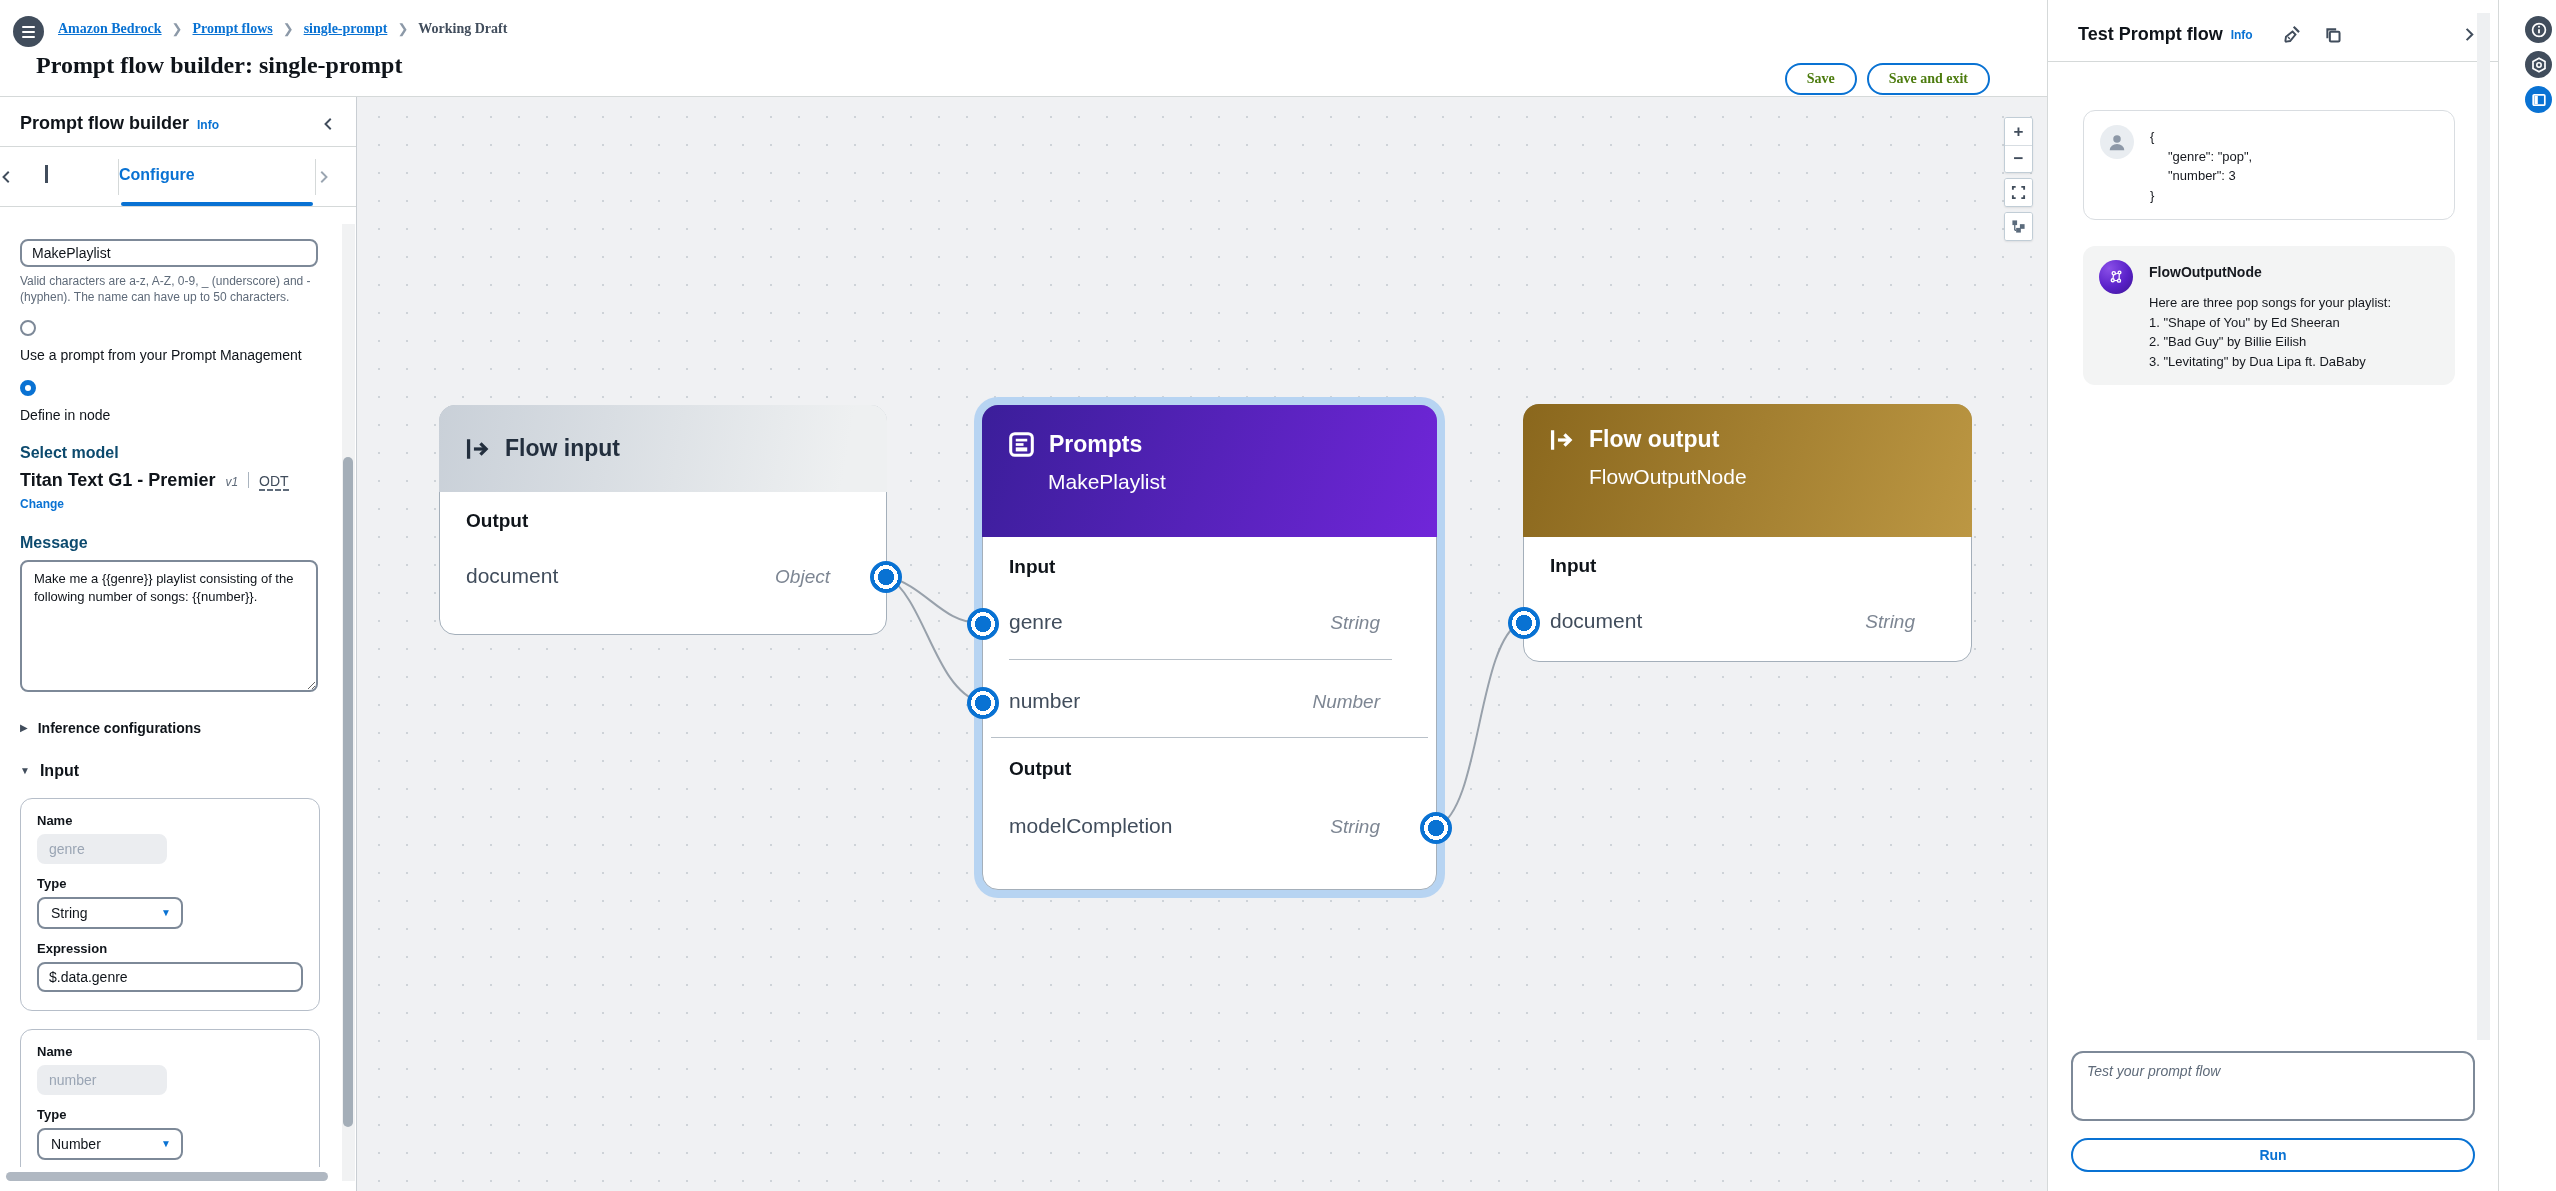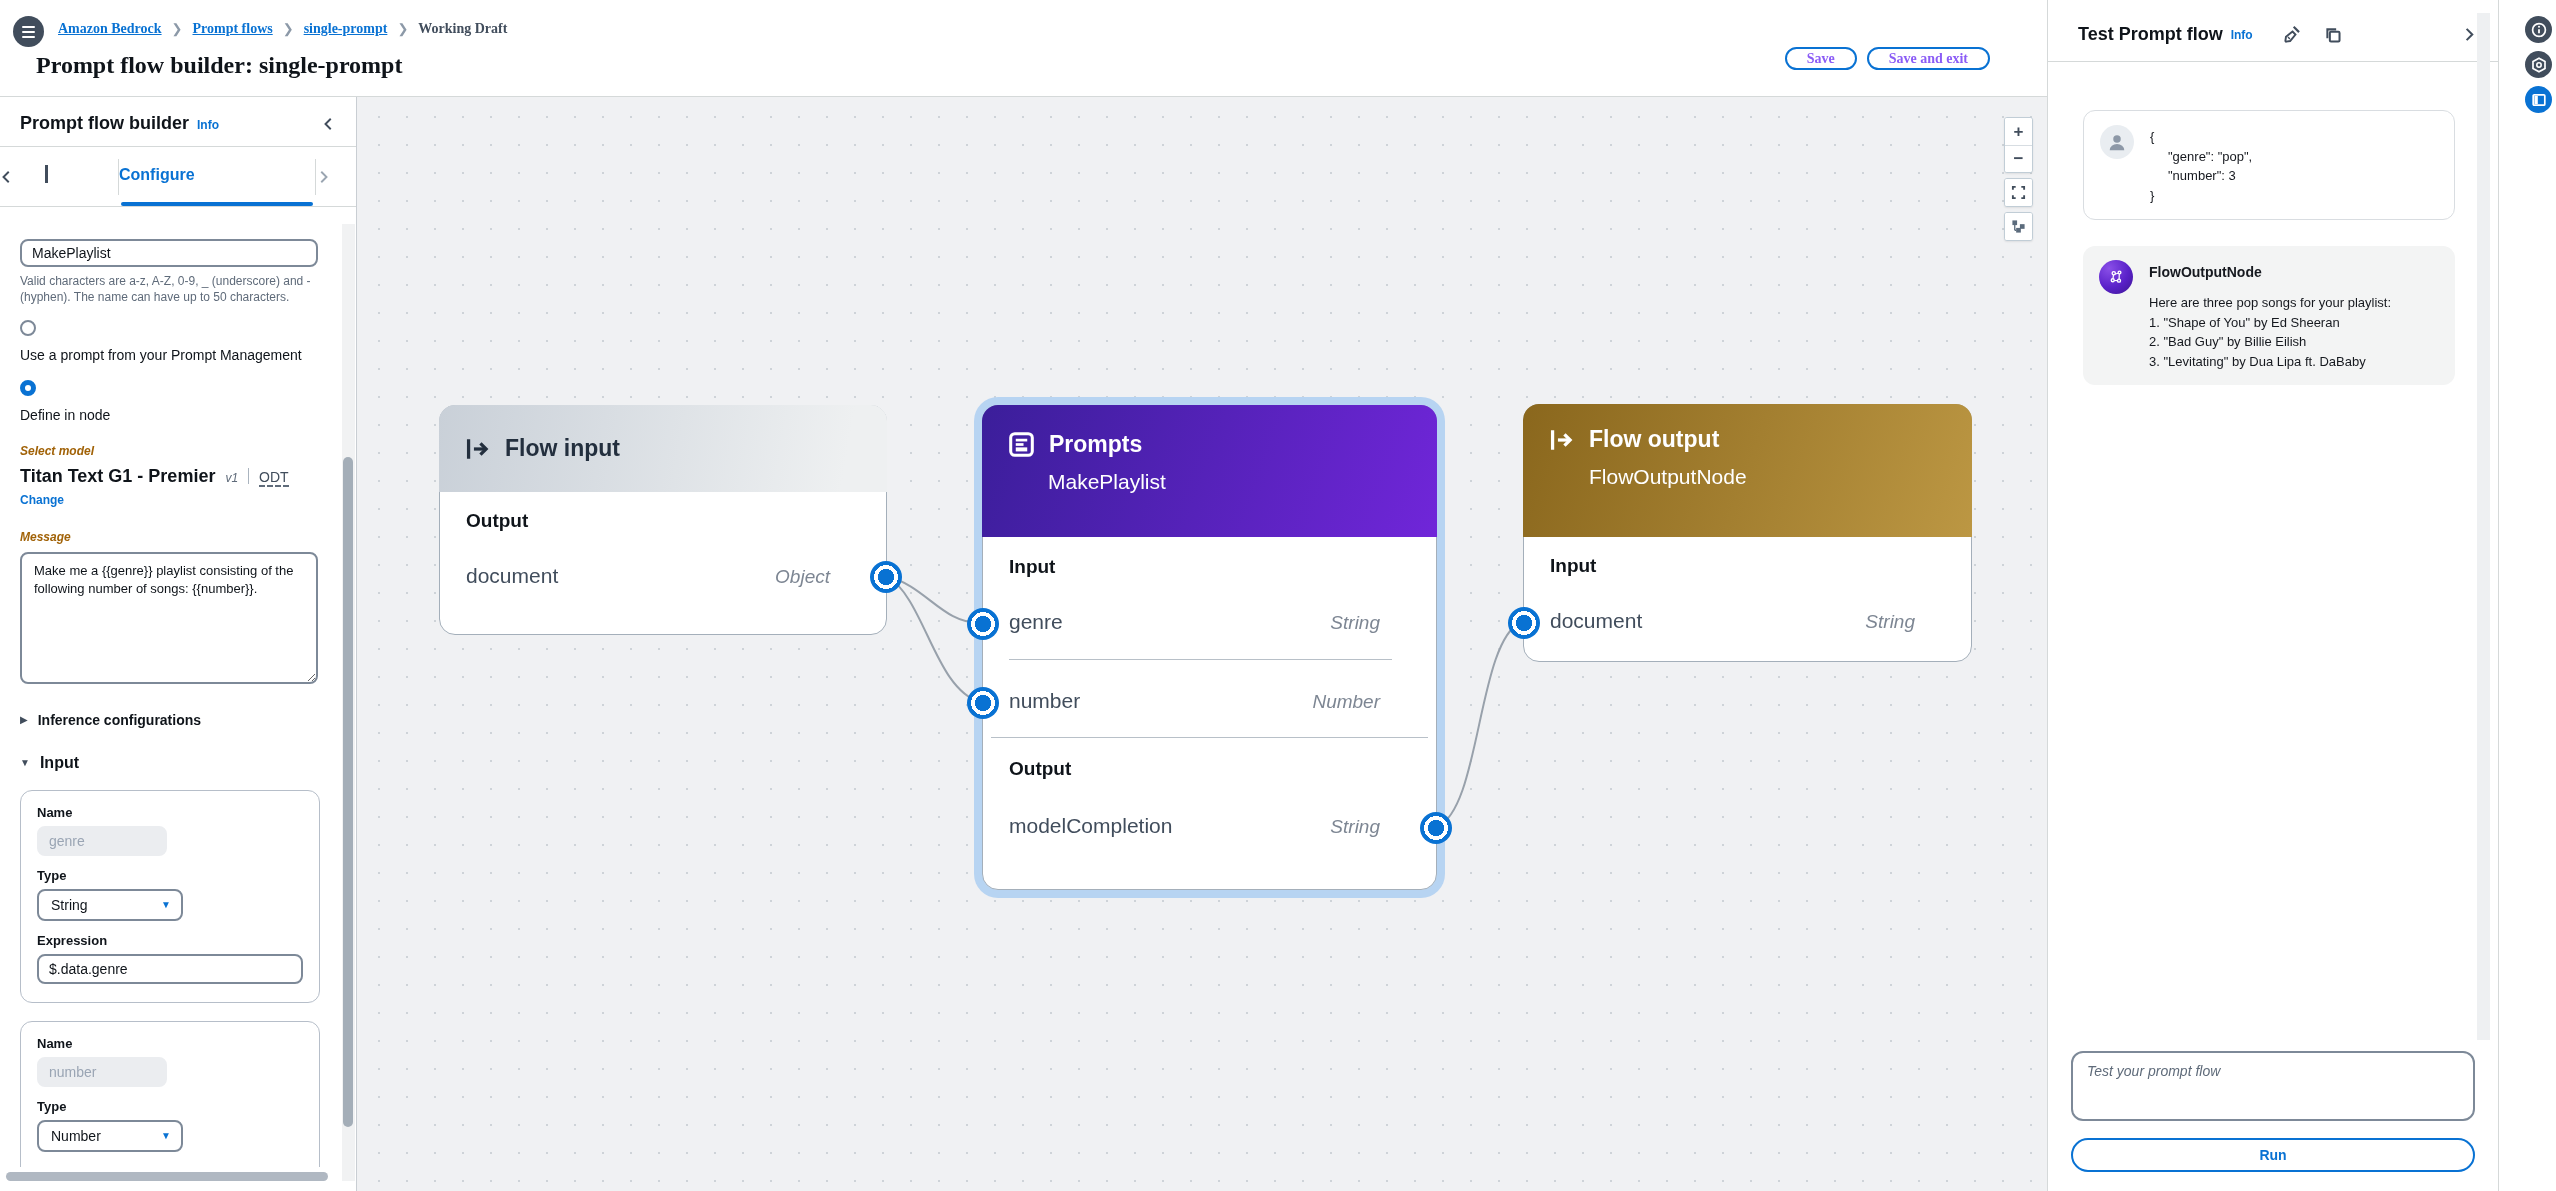--- a/index.html
+++ b/index.html
@@ -10,21 +10,21 @@
   
   .top-header { position:absolute; left:0; top:0; width:2047px; height:97px; background:#fff; border-bottom:1px solid #d5d9d9; z-index:5;font-family:Liberation Serif, serif; }
   .hamburger { position:absolute; left:13px; top:16px; width:31px; height:31px; border-radius:50%; background:#414d5c; display:flex; flex-direction:column; justify-content:center; align-items:center; gap:3px; cursor:pointer; }
   .hamburger span { display:block; width:13px; height:2px; background:#fff; border-radius:1px; }
   .breadcrumb { position:absolute; left:58px; top:21px; display:flex; align-items:center; gap:10px; font-size:14px; font-weight:700; }
   .breadcrumb a { color:#0972d3; text-decoration:underline; cursor:pointer; }
   .crumb-sep { color:#8c99a8; font-size:13px; font-weight:400; }
   .crumb-current { color:#414d5c; }
   .page-title { position:absolute; left:36px; top:52px; font-size:24px; font-weight:700; color:#0f141a; }
   .header-actions { position:absolute; right:57px; top:47px; display:flex; gap:10px; }
-  .btn-outline { height:23px; padding:0 20px; border:2px solid #0972d3; border-radius:17px; background:#fff; color:#8b5cf6; font-size:14px; font-weight:700; font-family:inherit; cursor:pointer; white-space:nowrap; }
+  .btn-outline { height:32px; padding:0 20px; border:2px solid #0972d3; border-radius:17px; background:#fff; color:#4d7c0f; font-size:14px; font-weight:700; font-family:inherit; cursor:pointer; white-space:nowrap;margin-top:16px; }
 
   
   .left-panel { position:absolute; left:0; top:97px; width:357px; height:1094px; background:#fff; border-right:1px solid #c9ced3; z-index:4; }
   .lp-header { display:flex; align-items:baseline; padding:16px 20px 12px 20px; }
   .lp-title { font-size:18px; font-weight:700; }
   .lp-info { font-size:12px; font-weight:700; color:#0972d3; margin-left:8px; cursor:pointer; }
   .lp-collapse { margin-left:auto; align-self:center; cursor:pointer; color:#414d5c; }
   .lp-divider { border:none; border-top:1px solid #d5d9d9; }
   .lp-tabs { position:relative; height:60px; display:flex; align-items:center; border-bottom:1px solid #d5d9d9; }
   .tab-arrow { width:40px; text-align:center; cursor:pointer; color:#414d5c; }
@@ -33,21 +33,21 @@
   .tab-sep { width:1px; height:36px; background:#d5d9d9; }
   .tab-active { position:relative; flex:1; text-align:left; font-size:16px; font-weight:700; color:#0972d3; cursor:pointer; height:100%; line-height:56px; }
   .tab-active .tab-ind { position:absolute; left:2px; right:2px; bottom:0; height:4px; background:#0972d3; border-radius:2px; }
   .lp-content { position:absolute; top:126px; bottom:24px; left:0; right:14px; overflow:hidden; padding:16px 6px 0 20px; }
   .text-input { width:298px; height:28px; border:2px solid #7d8998; border-radius:8px; padding:0 10px; font-size:14px; font-family:inherit; color:#0f141a; background:#fff; }
   .help-text { width:300px; margin-top:6px; font-size:12px; line-height:1.35; color:#5f6b7a; }
   .radio-row { display:flex; align-items:flex-start; gap:10px; margin-top:14px; width:300px; cursor:pointer;flex-direction:column; }
   .radio { flex:0 0 auto; width:16px; height:16px; border-radius:50%; border:2px solid #7d8998; background:#fff; margin-top:1px; }
   .radio.checked { border:5px solid #0972d3; }
   .radio-label { font-size:14px; line-height:1.3; color:#0f141a; }
-  .field-label { font-size:12px; font-weight:700; color:#a16207;font-style:italic; }
+  .field-label { font-size:16px; font-weight:700; color:#0c4a6e; }
   .model-block { margin-top:20px; }
   .model-row { display:flex; align-items:baseline; gap:10px; margin-top:8px; }
   .model-name { font-size:18px; font-weight:700; }
   .model-version { font-size:12px; font-style:italic; color:#5f6b7a; }
   .model-bar { width:1px; height:16px; background:#aab4bf; align-self:center; }
   .model-odt { font-size:14px; color:#414d5c; border-bottom:2px dashed #5f6b7a; cursor:help; }
   .change-link { display:inline-block; margin-top:6px; font-size:12px; font-weight:700; color:#0972d3; cursor:pointer; }
   .message-block { margin-top:22px; }
   .message-area { width:298px; height:132px; margin-top:8px; border:2px solid #7d8998; border-radius:8px; padding:8px 12px; font-size:13px; line-height:1.4; font-family:inherit; color:#0f141a; resize:vertical; background:#fff; }
   .expand-row { display:flex; align-items:center; gap:10px; margin-top:24px; cursor:pointer; }

